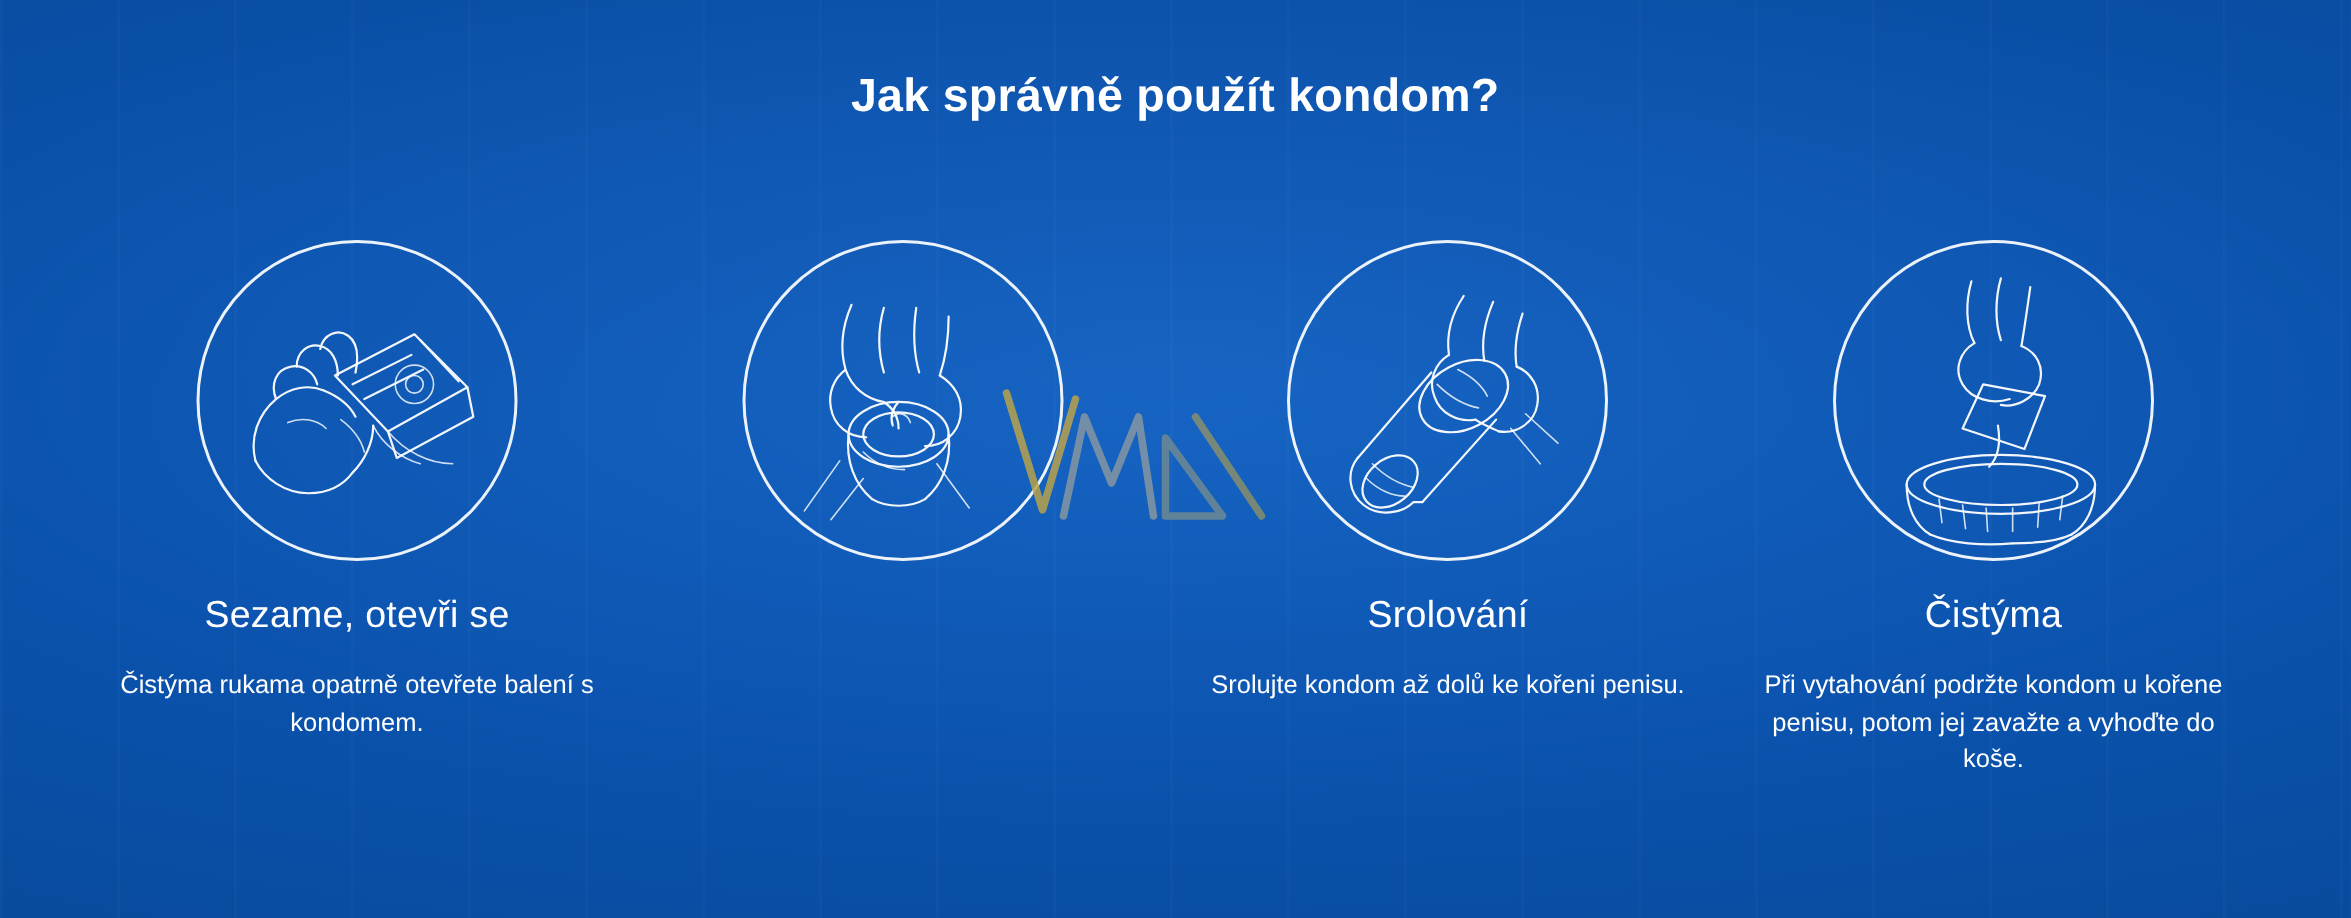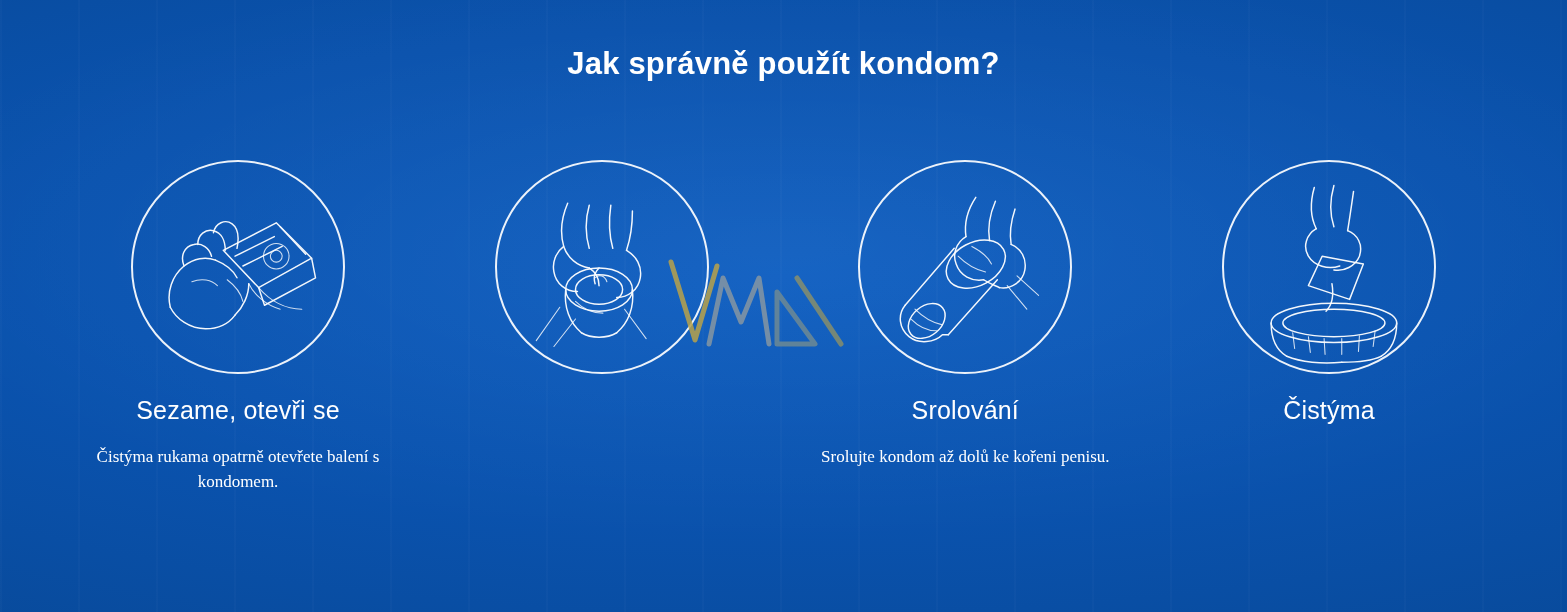--- a/index.html
+++ b/index.html
@@ -116,21 +116,20 @@
     letter-spacing: 0.2px;
   }
 
   .step-desc {
     color: #ffffff;
     font-size: 17px;
     line-height: 1.45;
     margin-top: 20px;
     text-align: center;
     max-width: 320px;
-    font-family: Liberation Serif, serif;
   }
 
   
   .watermark {
     position: absolute;
     left: 665px;
     top: 248px;
     width: 200px;
     height: 110px;
     z-index: 4;
@@ -269,20 +268,21 @@
             <path d="M70 174 L 72 190"></path>
             <path d="M86 178 L 88 194"></path>
             <path d="M102 180 L 103 196"></path>
             <path d="M120 180 L 120 196"></path>
             <path d="M138 177 L 137 193"></path>
             <path d="M154 172 L 152 188"></path>
           </g>
         </svg>
       </div>
       <div class="step-title">Čistýma</div>
+      <div class="step-desc">Při vytahování podržte kondom u kořene penisu, potom jej zavažte a vyhoďte do koše.</div>
     </div>
 
   </div>
 
   <div class="watermark">
     <svg viewBox="0 0 200 110" aria-hidden="true">
       <g fill="none" stroke-width="5" stroke-linejoin="round" stroke-linecap="round">
         <path d="M6 14 L 30 92 L 52 18" stroke="#b8a24a" opacity="0.85"></path>
         <path d="M44 96 L 58 30 L 76 74 L 94 30 L 104 96" stroke="#8d9aa0" opacity="0.8"></path>
         <path d="M112 96 L 112 44 L 150 96 Z" stroke="#6f8a93" opacity="0.85"></path>

